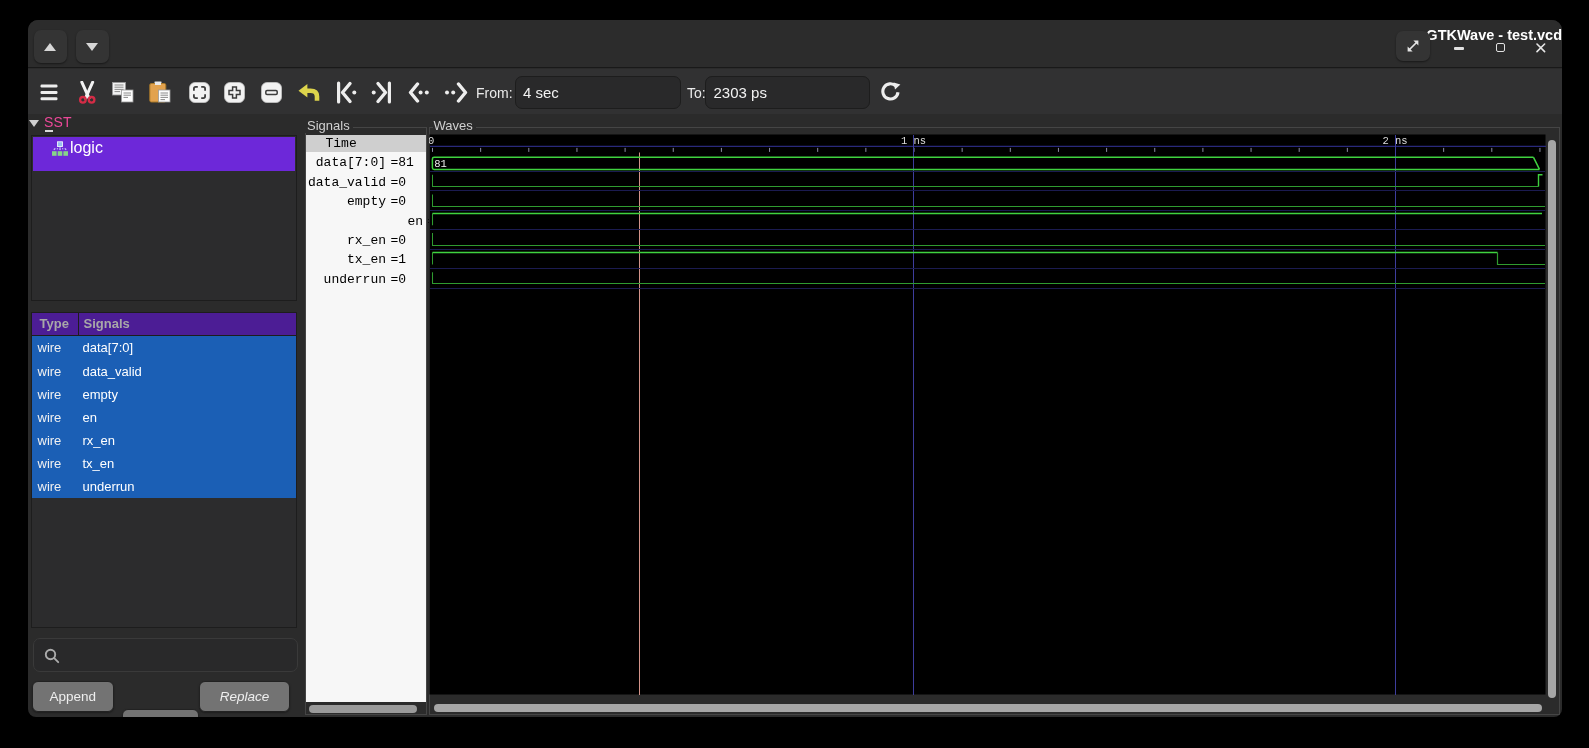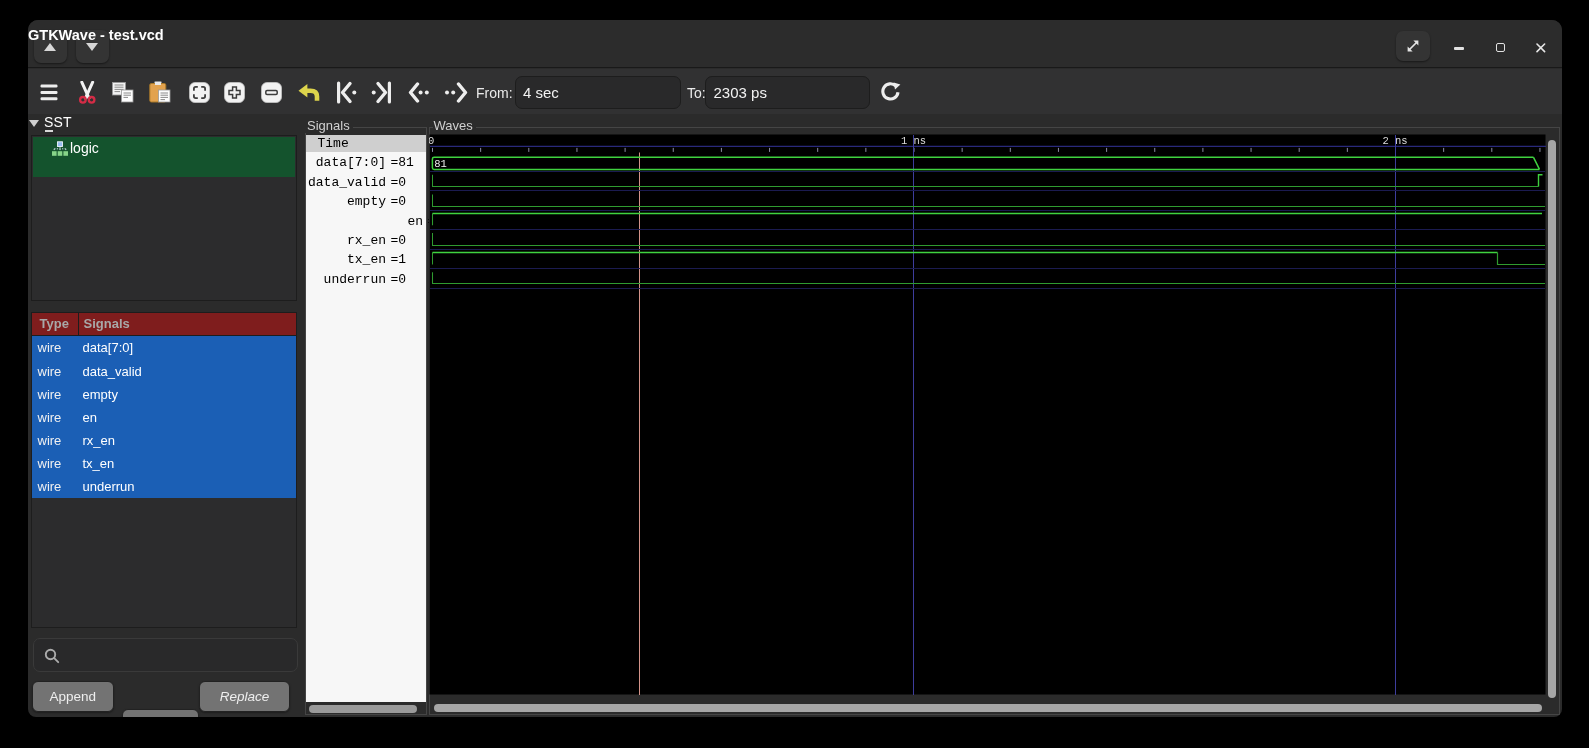--- a/index.html
+++ b/index.html
@@ -11,57 +11,57 @@
   #tbar { position:absolute; left:0; top:0; width:1534px; height:48px;
           background:#2c2c2c; border-bottom:1px solid #191919; }
   .tbtn { position:absolute; top:10px; width:33px; height:33px; background:#343434;
           border-radius:7px; box-shadow:0 1px 2px rgba(0,0,0,.45); }
   .tri-up { position:absolute; left:10px; top:13px; width:0; height:0;
             border-left:6.5px solid transparent; border-right:6.5px solid transparent;
             border-bottom:8px solid #d6d6d6; }
   .tri-dn { position:absolute; left:10px; top:13px; width:0; height:0;
             border-left:6.5px solid transparent; border-right:6.5px solid transparent;
             border-top:8px solid #d6d6d6; }
-  #wtitle { position:absolute; left:0; top:7px; width:1534px; text-align:left;
+  #wtitle { position:absolute; left:0; top:7px; width:1534px; text-align:right;
             font-size:14.5px; font-weight:bold; color:#fff; }
   #wsub   { position:absolute; left:0; top:26px; width:1534px; text-align:center;
             font-size:12.5px; color:#9b9b9b; }
   
   .ticon { position:absolute; }
   .tlabel { position:absolute; top:65px; font-size:14px; color:#eaeaea; }
   .tinput { position:absolute; top:56px; height:33px; background:#29292a;
             border:1px solid #1d1d1d; border-radius:7px; color:#f2f2f2;
             font-size:15px; line-height:31px; padding-left:7.5px; }
   
   .panelbox { position:absolute; background:#2c2c2d; border:1px solid #1d1d1d; }
-  #sstlabel { position:absolute; left:16px; top:94px; font-size:14px; color:#ffffff; letter-spacing:0.2px; }
+  #sstlabel { position:absolute; left:16px; top:94px; font-size:14px; color:#ec4899; letter-spacing:0.2px; }
   #ssttri { position:absolute; left:1px; top:100px; width:0; height:0;
             border-left:5.5px solid transparent; border-right:5.5px solid transparent;
             border-top:7px solid #d0d0d0; }
-  #logicrow { position:absolute; left:1px; top:1.5px; height:40px; right:1px;
-              background:#14532d; color:#fff; font-size:14px; line-height:22.5px; }
-  #thead { position:absolute; left:0; top:0; width:100%; height:22.5px; background:#7f1d1d;
+  #logicrow { position:absolute; left:1px; top:1.5px; height:34px; right:1px;
+              background:#6d28d9; color:#fff; font-size:16px; line-height:22.5px; }
+  #thead { position:absolute; left:0; top:0; width:100%; height:22.5px; background:#4c1d95;
            border-bottom:1px solid #1d1d1d; color:#a8a8a8; font-weight:bold; font-size:13px;
            line-height:22px; }
   .trow { position:absolute; left:0; width:100%; height:23.4px; background:#1b5fb5;
           color:#fff; font-size:13px; line-height:23.4px; }
   .trow .c1 { position:absolute; left:6px; color:#f0f0f0; }
   .trow .c2 { position:absolute; left:51px; }
   #search { position:absolute; left:5px; top:617.5px; width:265px; height:34px;
             background:#29292a; border:1px solid #3a3a3a; border-radius:7px; }
   .bbtn { position:absolute; top:660.5px; height:31.5px; background:#737373;
           border:1px solid #222222; border-radius:6px; color:#eee; font-size:13.5px;
           text-align:center; box-shadow:0 1px 2px rgba(0,0,0,.35); }
   
   .frame { position:absolute; border:1px solid #454545; }
   .plabel { position:absolute; font-size:13px; color:#d0d0d0; background:#2b2b2b; padding:0 3px; }
   #sigwhite { position:absolute; left:277.5px; top:114.5px; width:120px; height:567px;
               background:#f7f7f7; font-family:"Liberation Mono", monospace; font-size:13px; color:#000; }
   #timehdr { position:absolute; left:0; top:0; width:120px; height:17.6px; background:#cfcfcf;
-             line-height:17.6px; padding-left:12px; }
+             line-height:17.6px; padding-left:20px; }
   .srow { position:absolute; left:0; width:117px; height:19.4px; line-height:19.4px; white-space:pre; }
   .srow .nm { display:inline-block; width:80.5px; text-align:right; }
   .sbar { position:absolute; background:#a6a6a6; border-radius:4px; }
 </style>
 </head>
 <body>
 <div id="win">
   <div id="tbar">
     <div class="tbtn" style="left:6px;">
         <div class="tri-up"></div>

